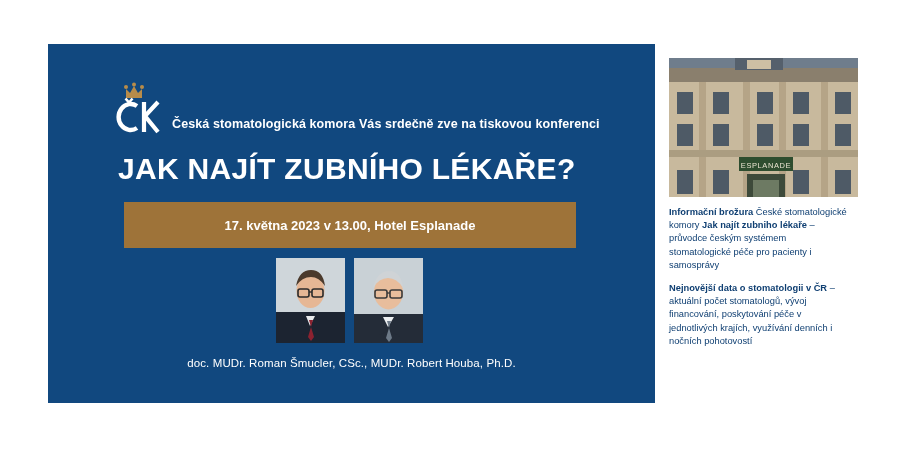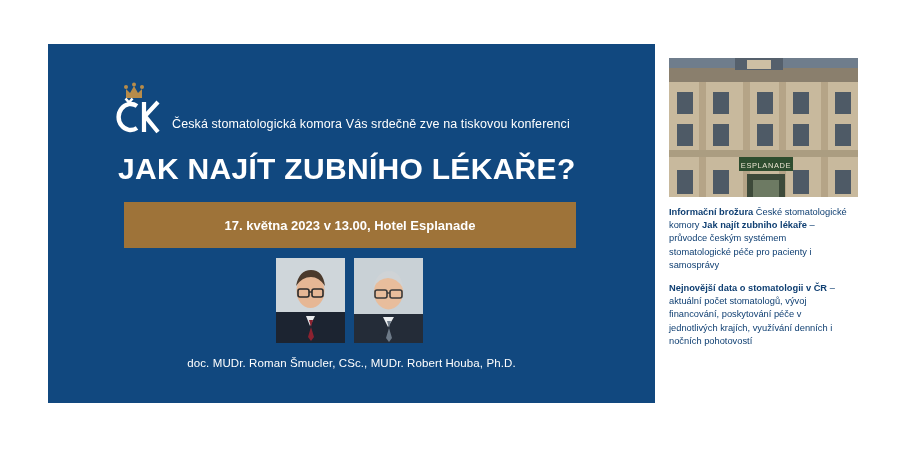--- a/index.html
+++ b/index.html
@@ -50,20 +50,21 @@
   }
   .logo-mark svg { display: block; }
 
   .invite-line {
     color: #ffffff;
     font-size: 12.5px;
     letter-spacing: 0.1px;
     line-height: 1.2;
     padding-bottom: 6px;
     white-space: nowrap;
+    font-weight: bold;
   }
 
   .headline {
     position: absolute;
     left: 70px;
     top: 108px;
     color: #ffffff;
     font-size: 30px;
     font-weight: bold;
     letter-spacing: 0.3px;

